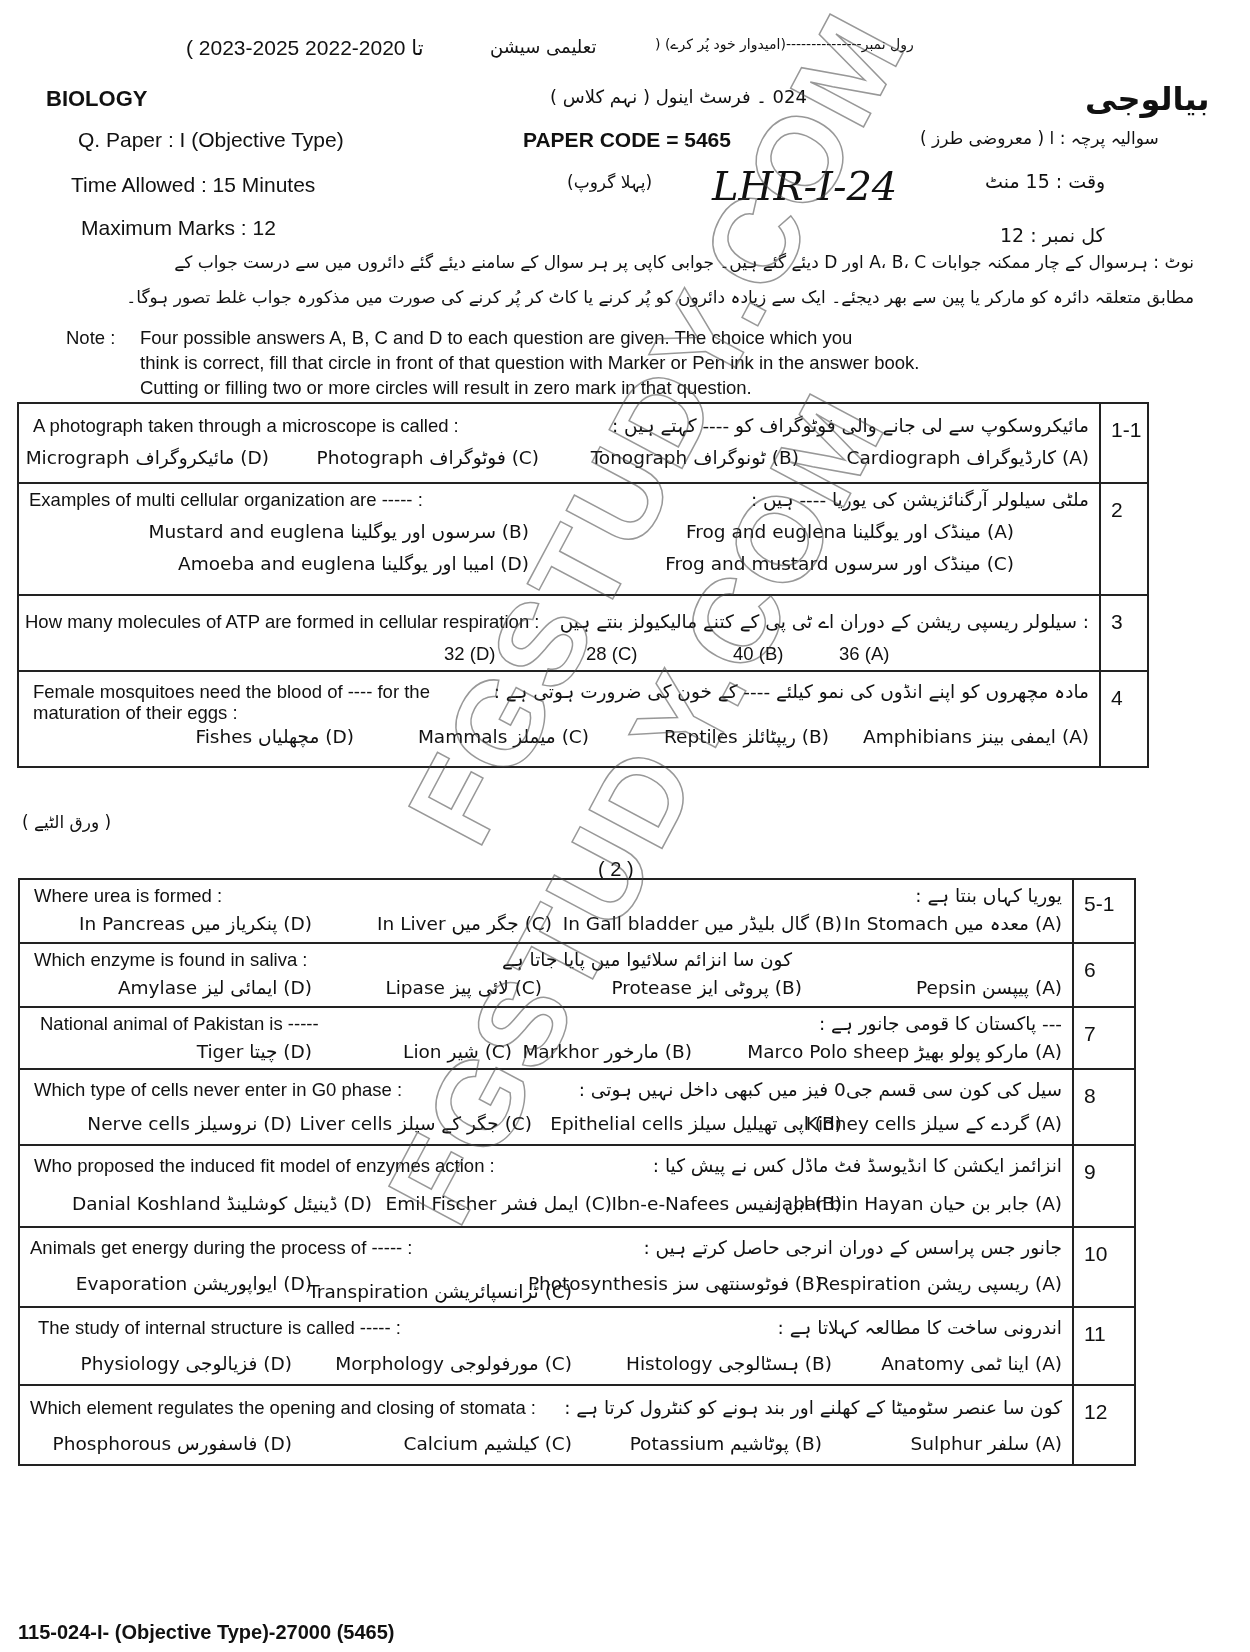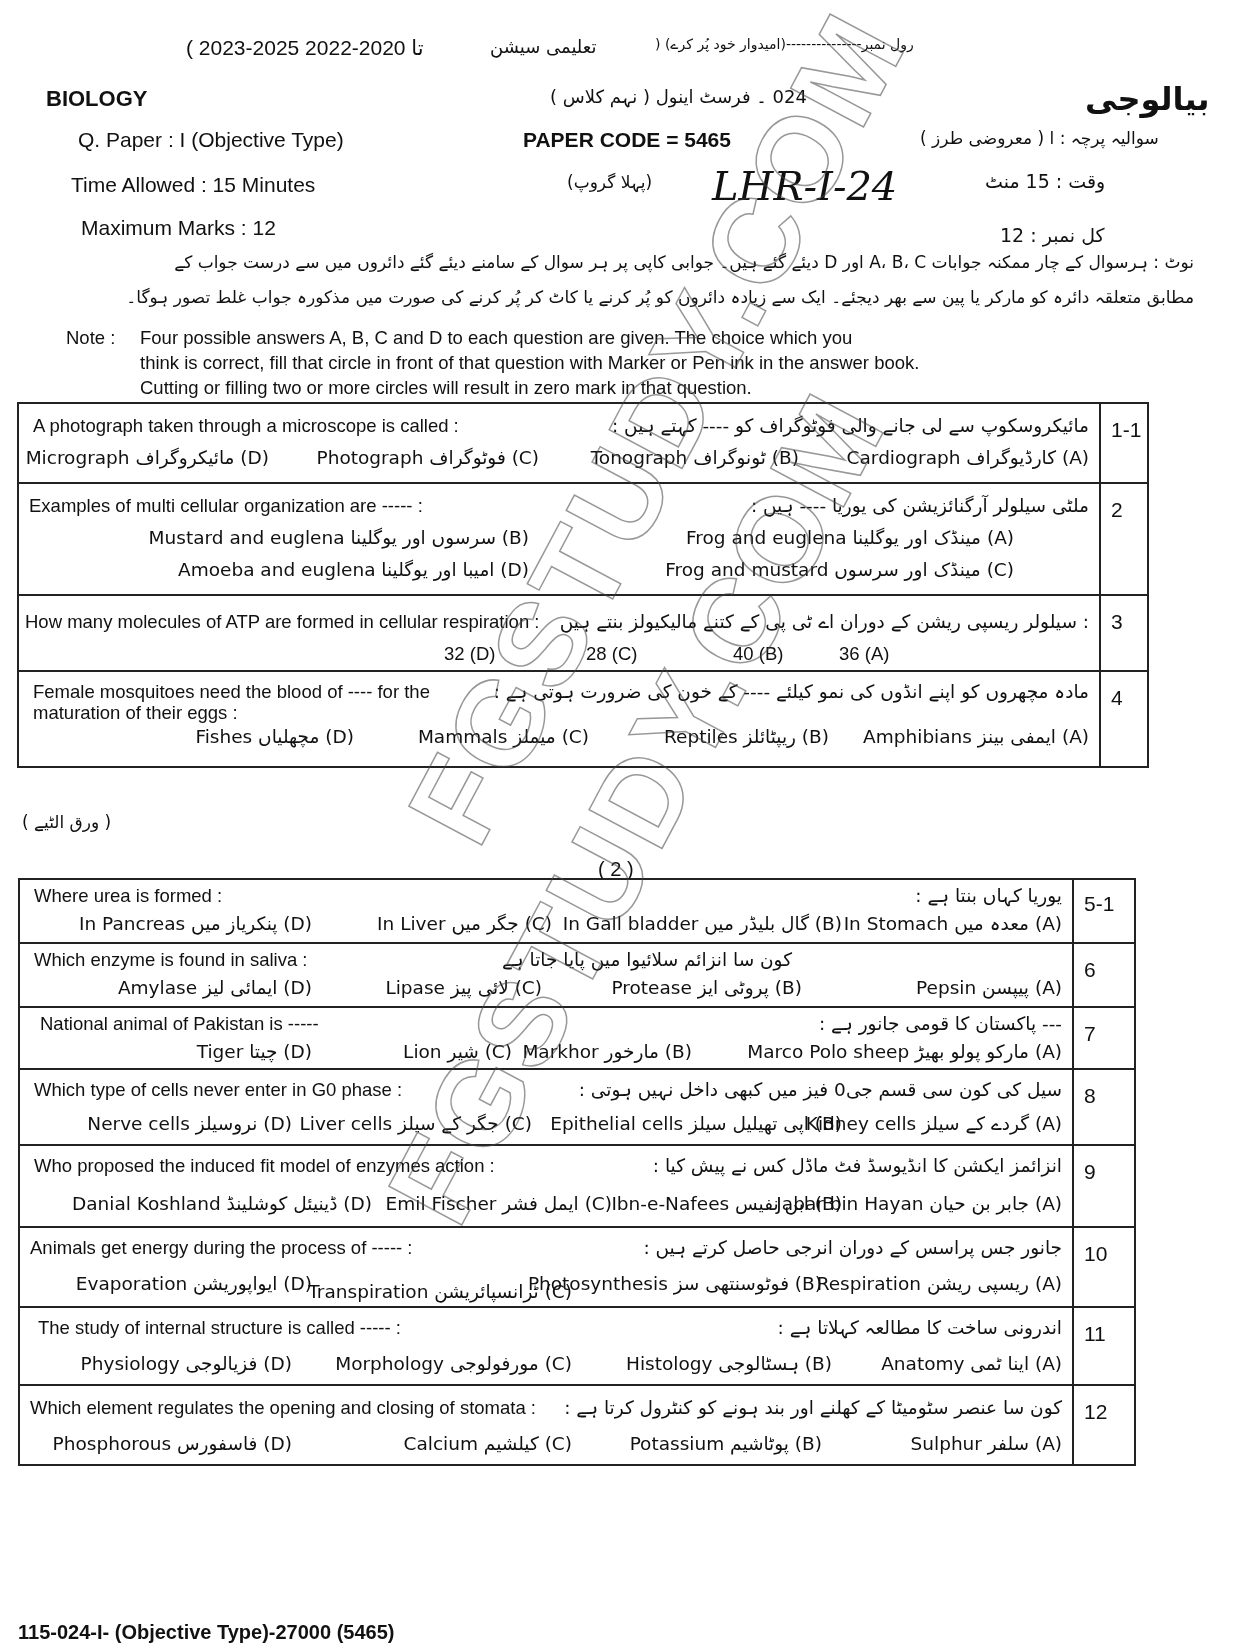--- a/index.html
+++ b/index.html
@@ -65,21 +65,21 @@
         <span class="ur" style="right:10px;">(A) کارڈیوگراف Cardiograph</span>
         <span class="ur" style="right:300px;">(B) ٹونوگراف Tonograph</span>
         <span class="ur" style="right:560px;">(C) فوٹوگراف Photograph</span>
         <span class="ur" style="right:830px;">(D) مائیکروگراف Micrograph</span>
       </div>
     </td>
     <td class="qnum">1-1</td>
   </tr>
   <tr style="height:112px;">
     <td class="qcell">
-      <div class="qline" style="margin-top:6px;">
+      <div class="qline" style="">
         <span style="left:10px;">Examples of multi cellular organization are ----- :</span>
         <span class="ur" style="right:10px;">ملٹی سیلولر آرگنائزیشن کی یوریا ---- ہیں :</span>
       </div>
       <div class="qline">
         <span class="ur" style="right:85px;">(A) مینڈک اور یوگلینا Frog and euglena</span>
         <span class="ur" style="right:570px;">(B) سرسوں اور یوگلینا Mustard and euglena</span>
       </div>
       <div class="qline">
         <span class="ur" style="right:85px;">(C) مینڈک اور سرسوں Frog and mustard</span>
         <span class="ur" style="right:570px;">(D) امیبا اور یوگلینا Amoeba and euglena</span>

